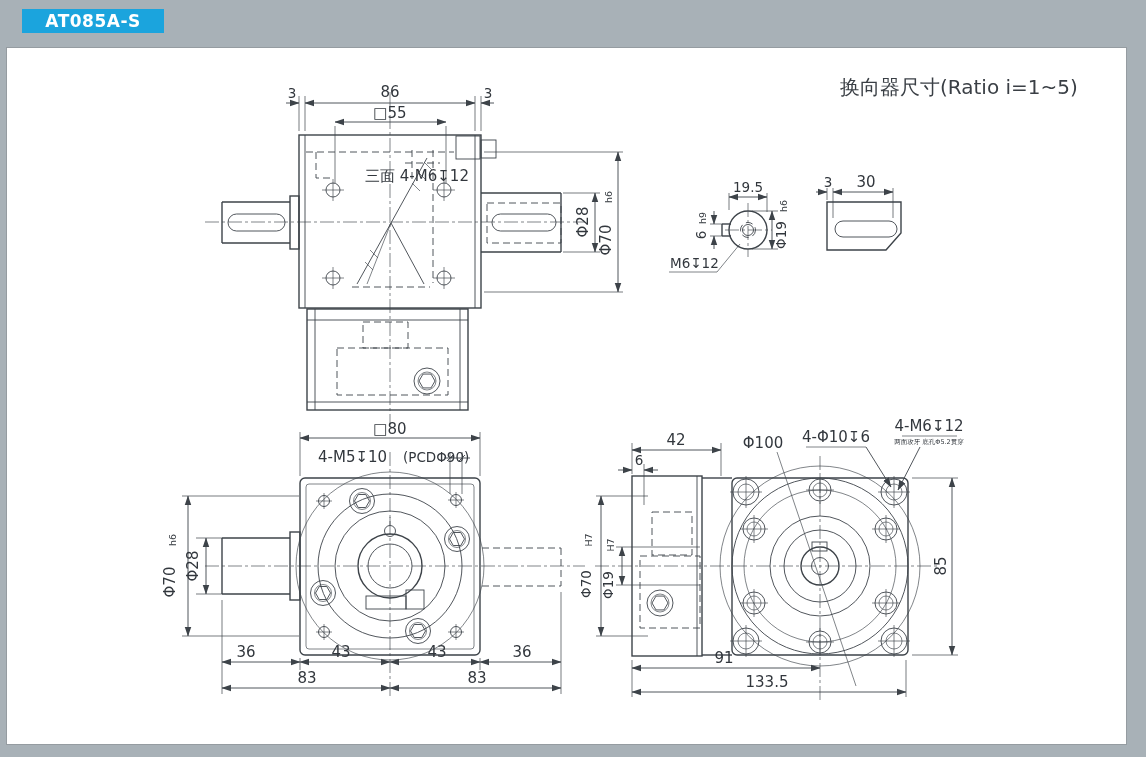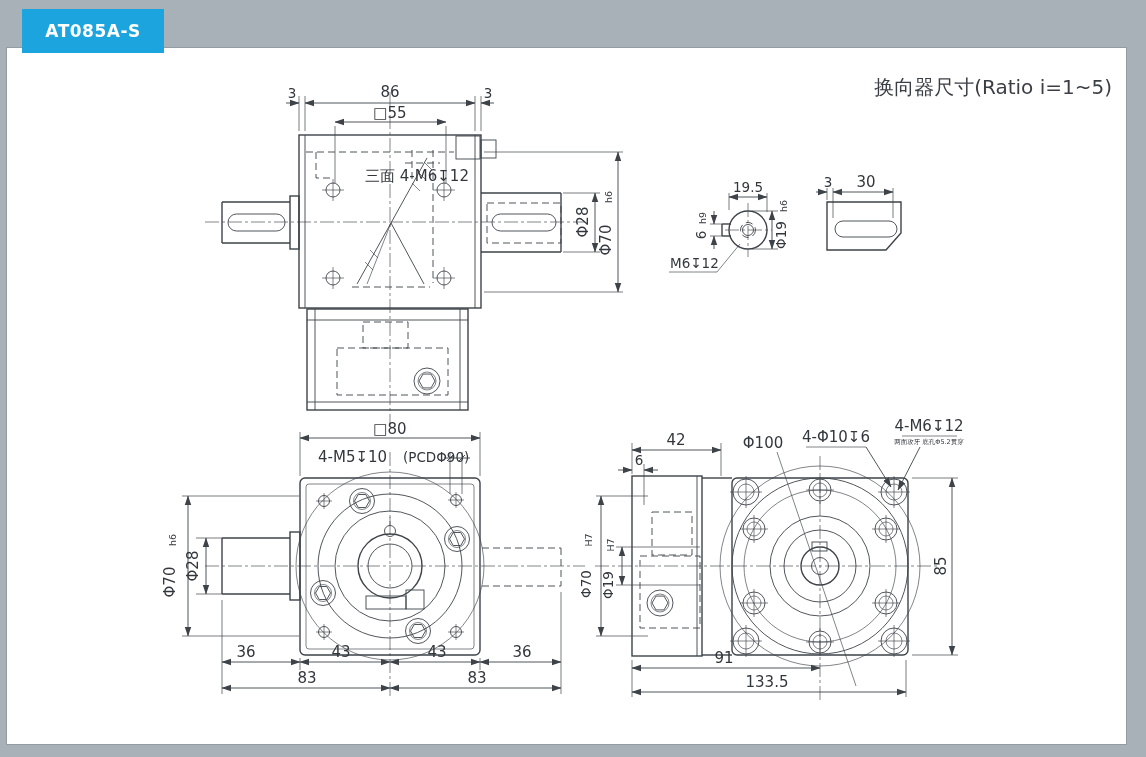--- a/index.html
+++ b/index.html
@@ -3,31 +3,31 @@
 <meta charset="utf-8">
 <style>
   html,body{margin:0;padding:0;}
   body{
     width:1146px;height:757px;position:relative;
     background:#a8b1b7;
     font-family:"DejaVu Sans","Liberation Sans",sans-serif;
     overflow:hidden;
   }
   .badge{
-    position:absolute;left:22px;top:9px;width:142px;height:44px;
+    position:absolute;left:22px;top:9px;width:142px;height:24px;
     display:flex;align-items:center;justify-content:center;
     color:#ffffff;font-weight:bold;font-size:17px;letter-spacing:.5px;
   }
   .panel{
     position:absolute;left:6px;top:47px;width:1121px;height:698px;
     background:#ffffff;border:1px solid #959ca1;box-sizing:border-box;
   }
   .title{
     position:absolute;left:840px;top:74px;width:272px;
-    font-size:20px;color:#3a3f45;text-align:right;
+    font-size:20px;color:#3a3f45;
   }
   svg{position:absolute;left:0;top:0;}
   .ol{fill:none;stroke:#3d4349;stroke-width:1.4}
   .tl{fill:none;stroke:#3d4349;stroke-width:0.9}
   .th{fill:none;stroke:#3d4349;stroke-width:0.65}
   .dash{fill:none;stroke:#3d4349;stroke-width:0.9;stroke-dasharray:7 4}
   .cl{fill:none;stroke:#4a5056;stroke-width:0.7;stroke-dasharray:14 3 3 3}
   .ext{stroke:#3d4349;stroke-width:0.7;fill:none}
   .dl{stroke:#3d4349;stroke-width:0.9;fill:none}
   text{fill:#32373d;font-family:"DejaVu Sans","Liberation Sans",sans-serif}

